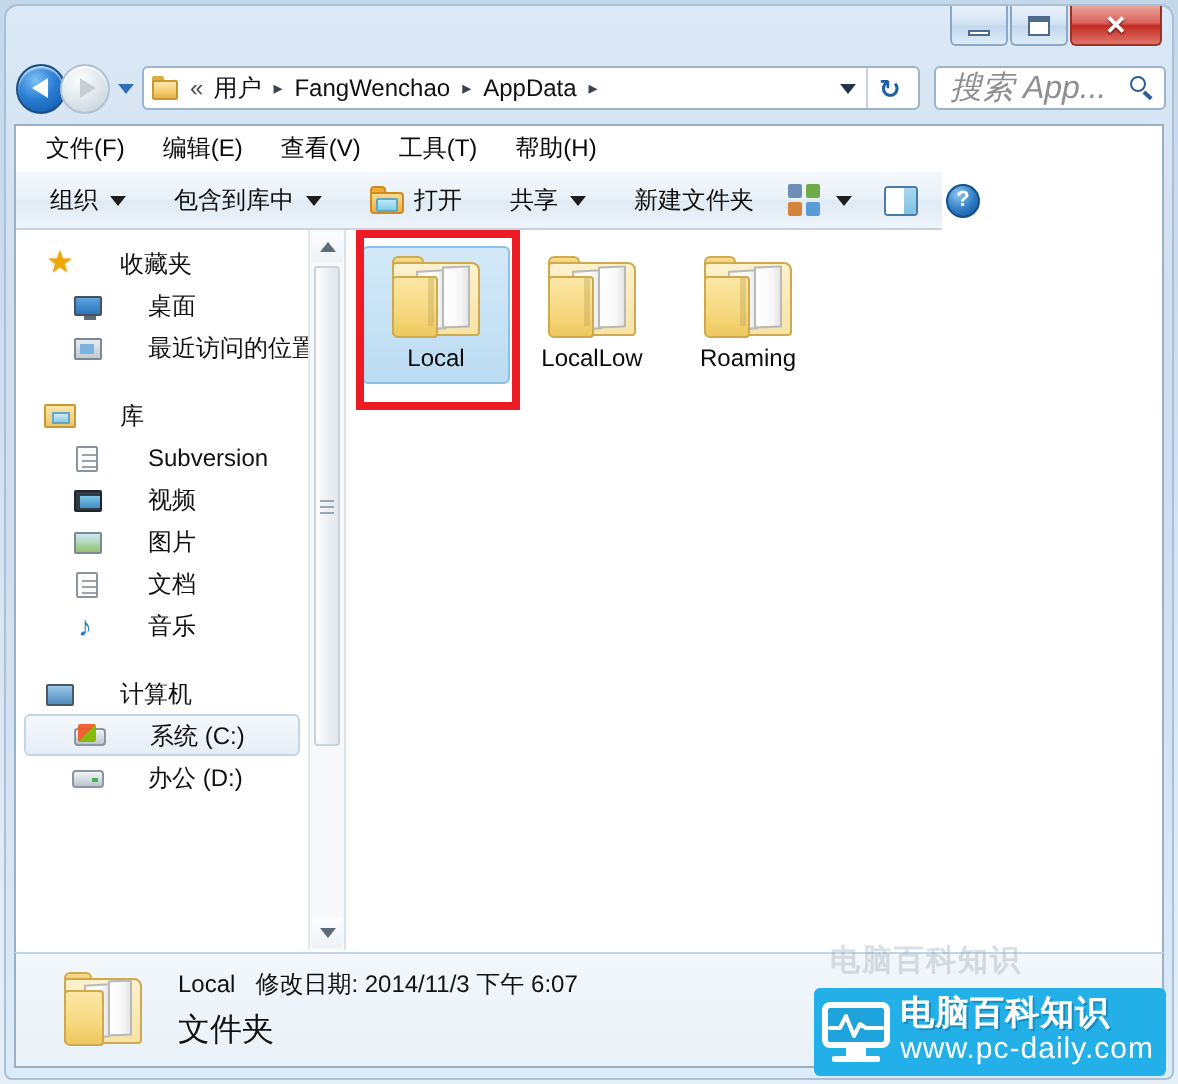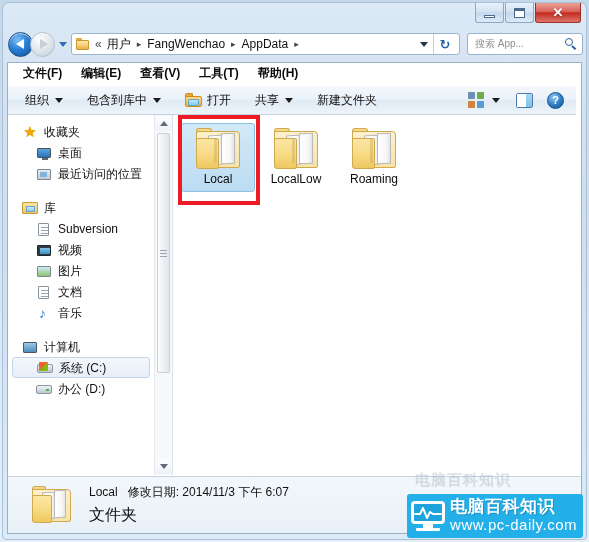--- a/index.html
+++ b/index.html
@@ -220,21 +220,22 @@
     border: 1px solid #9cb4cb;
     border-radius: 3px;
     display: flex;
     align-items: center;
     padding: 0 4px 0 7px;
     box-sizing: border-box;
     flex: 0 0 auto;
   }
   .searchbox span.ph {
     color: #8e8e8e;
-    font-size: 10px;
+    font-style: italic;
+    font-size: 16px;
     flex: 1;
     white-space: nowrap;
     overflow: hidden;
   }
   .mag {
     width: 13px; height: 13px;
     position: relative;
     flex: 0 0 auto;
   }
   .mag::before {
@@ -266,39 +267,38 @@
     border-bottom: none;
     box-sizing: border-box;
   }
 
   
   .menubar {
     position: absolute;
     left: 0; top: 0;
     width: 573px; height: 23px;
     display: flex;
-    align-items: flex-start;
+    align-items: center;
     padding-left: 8px;
     box-sizing: border-box;
     background: #ffffff;
-    font-weight: bold;
   }
   .menuitem {
     font-size: 12px;
     color: #0b0b0b;
     padding: 2px 7px;
     margin-right: 5px;
     white-space: nowrap;
   }
 
   
   .toolbar {
     position: absolute;
     left: 0; top: 23px;
-    width: 568px; height: 29px;
+    width: 463px; height: 29px;
     background: linear-gradient(to bottom, #f4f8fc 0%, #e9f1f8 48%, #dfeaf4 52%, #eef4fa 100%);
     border-bottom: 1px solid #c5d4e2;
     display: flex;
     align-items: center;
     padding: 0 4px 0 10px;
     box-sizing: border-box;
   }
   .tb-item {
     display: flex;
     align-items: center;
@@ -470,21 +470,21 @@
     padding-left: 24px;
     height: 21px;
   }
   .tree-gap { height: 13px; }
   .ticon {
     width: 16px; height: 16px;
     margin-right: 6px;
     position: relative;
     flex: 0 0 auto;
   }
-  .tlabel { line-height: 1; }
+  .tlabel { line-height: 1; margin-left: 16px; }
 
   
   .ic-star {
     color: #f0a800;
     font-size: 15px;
     line-height: 16px;
     text-align: center;
     display: block;
     text-shadow: 0 0 1px #d08a00;
   }

